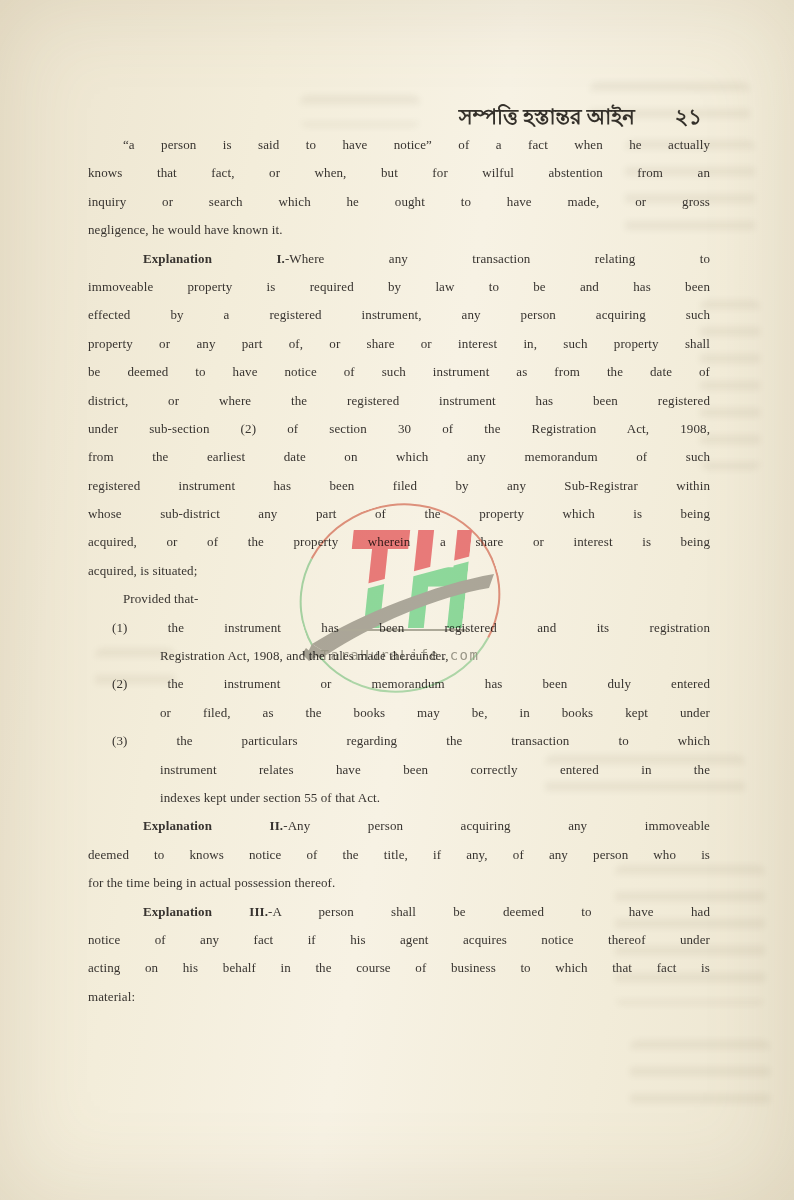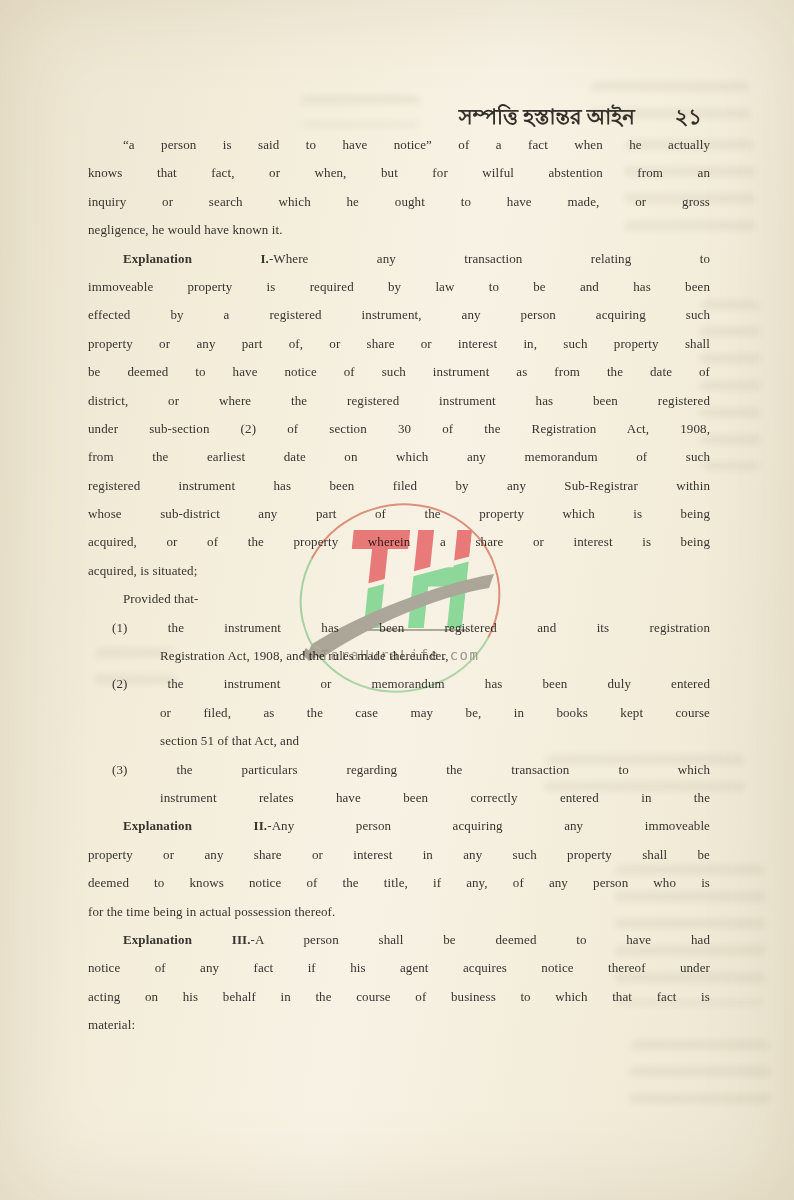--- a/index.html
+++ b/index.html
@@ -27,21 +27,21 @@
   .bodytext {
     position:absolute; left:88px; top:131px; width:622px;
     color:#383430; font-size:13px; line-height:28.4px;
     letter-spacing:.1px;
   }
   .ln { height:28.4px; overflow:visible; white-space:normal; }
   .j   { text-align:justify; text-align-last:justify; }
   .ind { text-indent:35px; }
   .li-first { padding-left:72px; text-indent:-48px; }
   .li-cont  { padding-left:72px; }
-  .b { font-weight:700; }
+  .b { font-weight:700;margin-left:20px; }
 
   
   .wm { position:absolute; left:0; top:0; width:794px; height:1200px;
         mix-blend-mode:multiply; opacity:.85; pointer-events:none; }
   .wm-ring {
     position:absolute; left:299px; top:504px; width:198px; height:184px;
     border-radius:50%;
     border:2.5px solid #d96752;
     border-left-color:#84cf95; border-bottom-color:#8fd49c;
     transform:rotate(-18deg);
@@ -110,28 +110,27 @@
     <div class="ln j">whose sub-district any part of the property which is being</div>
     <div class="ln j">acquired, or of the property wherein a share or interest is being</div>
     <div class="ln">acquired, is situated;</div>
 
     <div class="ln ind">Provided that-</div>
 
     <div class="ln j li-first">(1) the instrument has been registered and its registration</div>
     <div class="ln li-cont">Registration Act, 1908, and the rules made thereunder,</div>
 
     <div class="ln j li-first">(2) the instrument or memorandum has been duly entered</div>
-    <div class="ln j li-cont">or filed, as the case may be, in books kept course</div>
-    <div class="ln li-cont">section 51 of that Act, and</div>
+    <div class="ln j li-cont">or filed, as the books may be, in books kept under</div>
 
     <div class="ln j li-first">(3) the particulars regarding the transaction to which</div>
     <div class="ln j li-cont">instrument relates have been correctly entered in the</div>
+    <div class="ln li-cont">indexes kept under section 55 of that Act.</div>
 
     <div class="ln j ind"><span class="b">Explanation II.</span><span>-Any person acquiring any immoveable</span></div>
-    <div class="ln j">property or any share or interest in any such property shall be</div>
     <div class="ln j">deemed to knows notice of the title, if any, of any person who is</div>
     <div class="ln">for the time being in actual possession thereof.</div>
 
     <div class="ln j ind"><span class="b">Explanation III.</span><span>-A person shall be deemed to have had</span></div>
     <div class="ln j">notice of any fact if his agent acquires notice thereof under</div>
     <div class="ln j">acting on his behalf in the course of business to which that fact is</div>
     <div class="ln">material:</div>
   </div>
 
   <div class="wm">

